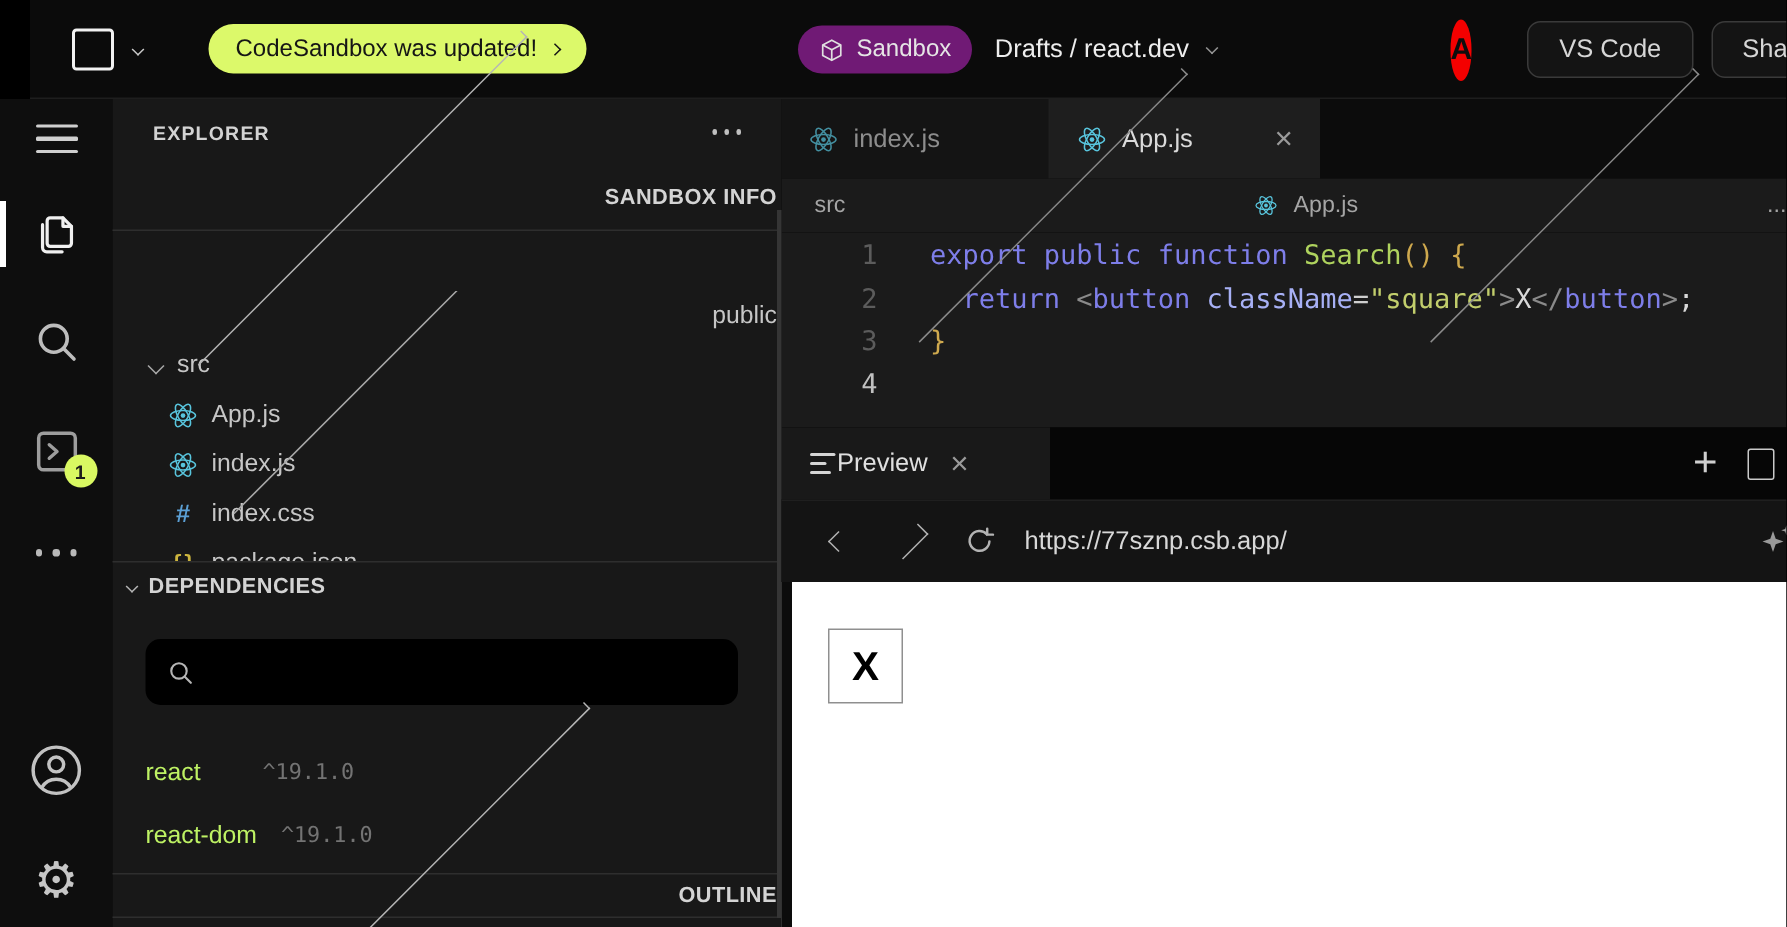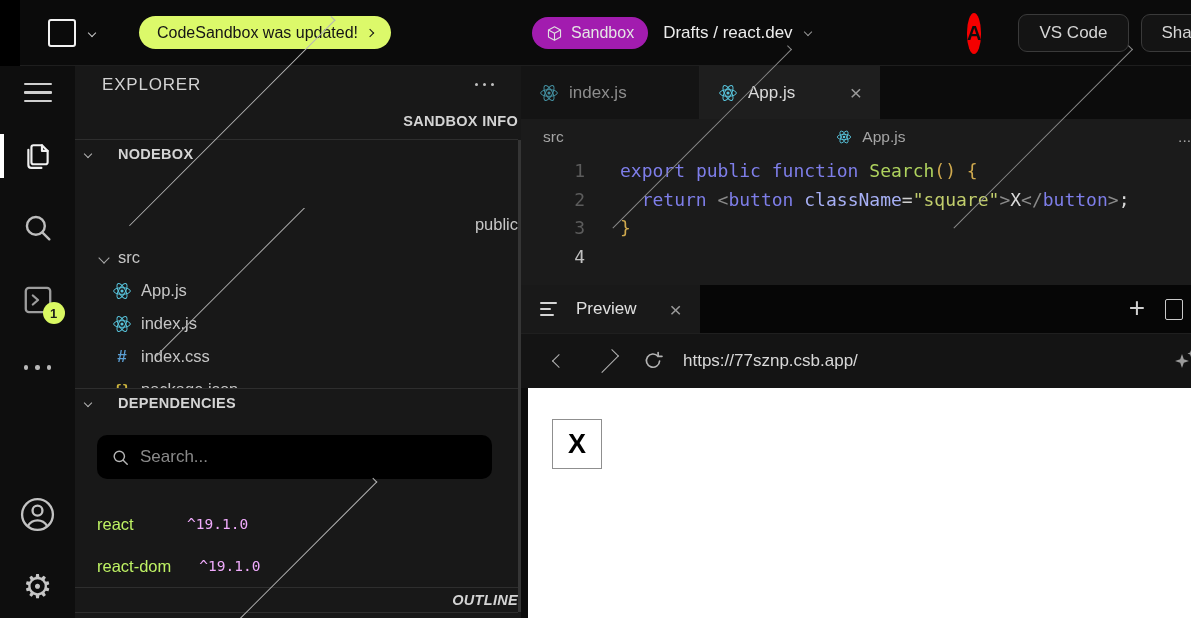--- a/index.html
+++ b/index.html
@@ -17,21 +17,21 @@
   
   .topbar { position:relative; height:66px; background:#0b0b0b;
     border-bottom:1px solid #1e1e1e; display:flex; align-items:center; overflow:hidden;margin-left:20px; }
   .logo-sq { width:28px; height:28px; border:2.5px solid #f2f2f2; border-radius:3px; margin-left:28px; }
   .logo-chev { color:#c9c9c9; margin-left:13px; }
   .update-pill { margin-left:44px; height:33px; border-radius:17px; background:#dcf96a;
     display:flex; align-items:center; gap:9px; padding:0 18px; color:#151515;
     font-size:16px; font-weight:500; cursor:pointer; }
   .update-pill .chev { border-color:#151515; }
   .tb-center { position:absolute; left:512px; top:0; height:66px; display:flex; align-items:center; gap:15px; }
-  .sandbox-badge { height:32px; border-radius:16px; background:#a21caf; color:#e5e5e5;
+  .sandbox-badge { height:32px; border-radius:16px; background:#701a75; color:#e5e5e5;
     display:flex; align-items:center; gap:8px; padding:0 14px; font-size:16px; }
   .proj-title { color:#ededed; font-size:17px; display:flex; align-items:center; gap:12px; }
   .proj-title .chev { color:#969696; margin-top:-3px; }
   .tb-right { position:absolute; left:947px; top:0; height:66px; display:flex; align-items:center; }
   .avatar { width:41px; height:41px; border-radius:50%; background:#f40000; color:#0d0d0d;
     font-weight:bold; font-size:20px; display:flex; align-items:center; justify-content:center; }
   .tb-btn { height:38px; border-radius:9px; border:1px solid #3a3a3a; background:#141414;
     color:#d6d6d6; font-size:17px; display:flex; align-items:center; padding:0 20px; flex:none; }
   .btn-vscode { margin-left:37px; }
   .btn-share { margin-left:12px; width:92px; }
@@ -53,24 +53,24 @@
     display:flex; align-items:center; justify-content:center; }
   .rail-dots { margin-top:47px; display:flex; gap:7px; }
   .rail-dots i { width:4.5px; height:4.5px; border-radius:50%; background:#b9b9b9; }
   .rail-spacer { flex:1; }
   .rail-gear { font-family:"DejaVu Sans", sans-serif; font-size:33px; color:#c6c6c6;
     line-height:1; margin-top:33px; margin-bottom:15px; }
 
   
   .explorer { width:443px; background:#181818; display:flex; flex-direction:column; flex:none; color:#c9c9c9; }
   .exp-header { height:44px; display:flex; align-items:center; padding:0 24px 0 27px; }
-  .exp-title { font-size:17px; letter-spacing:.8px; color:#d3d3d3; font-weight:400; }
+  .exp-title { font-size:13px; letter-spacing:.8px; color:#d3d3d3; font-weight:700; }
   .exp-dots { margin-left:auto; display:flex; gap:4.5px; }
   .exp-dots i { width:3.5px; height:3.5px; border-radius:50%; background:#c0c0c0; }
-  .sec-row { display:flex; align-items:center; gap:27px; padding-left:10px;
+  .sec-row { display:flex; align-items:center; gap:8px; padding-left:10px;
     font-size:14.5px; font-weight:bold; color:#d4d4d4; letter-spacing:.3px; }
   .sec-row .chev { color:#b5b5b5; }
   .row-sandboxinfo { height:43px; }
   .row-nodebox { height:33px; }
   .hr { height:1px; background:#2e2e2e; flex:none; }
   .tree { height:180px; overflow:hidden; flex:none;margin-top:40px; }
   .trow { height:33px; display:flex; align-items:center; font-size:16.5px; color:#c6c6c6; cursor:pointer; }
   .trow .chev { color:#a9a9a9; margin-right:10px; }
   .ficon { width:20px; height:20px; margin-right:9px; display:inline-flex;
     align-items:center; justify-content:center; flex:none; }
@@ -78,23 +78,23 @@
   .json-glyph { color:#cdb53e; font-weight:bold; font-size:14px; font-family:"DejaVu Sans Mono", monospace; }
   .dep-header { height:32px; }
   .searchbox { margin:19px 26px 0 22px; height:44px; background:#000; border-radius:10px;
     display:flex; align-items:center; padding:0 14px; gap:10px; flex:none; }
   .searchbox input { flex:1; background:transparent; border:none; outline:none;
     color:#ddd; font-size:17px; font-family:"Liberation Sans", sans-serif; }
   .searchbox input::placeholder { color:#8a8a8a; }
   .deps { margin-top:24px; }
   .dep { height:42px; display:flex; align-items:center; padding-left:22px; }
   .dep-n { font-size:16.5px; color:#bef264; min-width:62px; }
-  .dep-v { font-family:"DejaVu Sans Mono", monospace; font-size:14.5px; color:#f0abfc; margin-left:28px; }
+  .dep-v { font-family:"DejaVu Sans Mono", monospace; font-size:14.5px; color:#737373; margin-left:16px; }
   .exp-spacer { flex:1; }
-  .row-outline { height:28px;font-style:italic; }
+  .row-outline { height:28px; }
   .exp-bottom-pad { height:6px; }
 
   
   .scrolltrack { width:3px; background:#181818; position:relative; flex:none; }
   .scrollthumb { position:absolute; top:74px; width:3px; height:472px; background:#353535; }
 
   
   .right { flex:1; display:flex; flex-direction:column; min-width:0; }
 
   .tabstrip { height:53px; background:#0c0c0c; display:flex; flex:none; }
@@ -112,21 +112,21 @@
     font-size:18px; line-height:28.5px; padding-top:2px; flex:none; }
   .cl { display:flex; }
   .ln { width:64px; text-align:right; color:#5c5c5c; flex:none; }
   .ln.cur { color:#c0c0c0; }
   .ct { padding-left:35px; white-space:pre; }
   .tk-kw { color:#7e7ee9; } .tk-fn { color:#afd35e; } .tk-br { color:#cfa94e; }
   .tk-ang { color:#8a8a8a; } .tk-tag { color:#7e7ee9; } .tk-attr { color:#a7b0f5; }
   .tk-str { color:#c2ce6c; } .tk-eq { color:#cfcfcf; } .tk-pl { color:#d9d9d9; }
 
   .pheader { height:48px; display:flex; flex:none; }
-  .ptab { width:179px; background:#191919; display:flex; align-items:center; gap:19px;
+  .ptab { width:179px; background:#191919; display:flex; align-items:center; gap:1px;
     padding:0 19px; color:#e0e0e0; font-size:17px; }
   .align-icon { display:flex; flex-direction:column; gap:3.5px; width:17px; }
   .align-icon i { height:2.2px; background:#d5d5d5; border-radius:1px; }
   .align-icon i:nth-child(1){ width:17px; } .align-icon i:nth-child(2){ width:11px; } .align-icon i:nth-child(3){ width:14px; }
   .ptab .tab-close { margin-left:14px; }
   .pheader-rest { flex:1; background:#060606; position:relative; overflow:hidden;
     display:flex; align-items:center; justify-content:flex-end; gap:20px; padding-right:22px; }
   .plus-icon { color:#cfcfcf; font-size:28px; font-weight:300; line-height:1; margin-top:-3px; }
   .layout-icon-partial { width:18px; height:21px; border:1.7px solid #c9c9c9; border-radius:2px;
     margin-right:-14px; flex:none; }
@@ -241,24 +241,20 @@
           <i></i>
           <i></i>
           <i></i>
         </span>
     </div>
     <div class="sec-row row-sandboxinfo">
       <span class="chev right sm"></span>
       <span>SANDBOX INFO</span>
     </div>
     <div class="hr"></div>
-    <div class="sec-row row-nodebox">
-      <span class="chev down sm"></span>
-      <span>NODEBOX</span>
-    </div>
     <div class="tree" id="file-tree">
         <div class="trow" style="padding-left:25px">
           <span class="chev right"></span>
           <span>public</span>
         </div>
         <div class="trow" style="padding-left:25px">
           <span class="chev down"></span>
           <span>src</span>
         </div>
         <div class="trow" style="padding-left:37px">
@@ -301,21 +297,20 @@
       <span class="chev down sm"></span>
       <span>DEPENDENCIES</span>
     </div>
     <div class="searchbox">
       <svg width="19" height="19" viewBox="0 0 24 24">
           <g fill="none" stroke="#b5b5b5" stroke-width="1.8" stroke-linecap="round">
             <circle cx="10.5" cy="10.5" r="6.5"></circle>
             <path d="M15.4 15.4 L20.5 20.5"></path>
           </g>
         </svg>
-      <input type="text" placeholder="Search..." style="">
     </div>
     <div class="deps" id="deps-list">
         <div class="dep">
           <span class="dep-n">react</span>
           <span class="dep-v">^19.1.0</span>
         </div>
         <div class="dep">
           <span class="dep-n">react-dom</span>
           <span class="dep-v">^19.1.0</span>
         </div>

